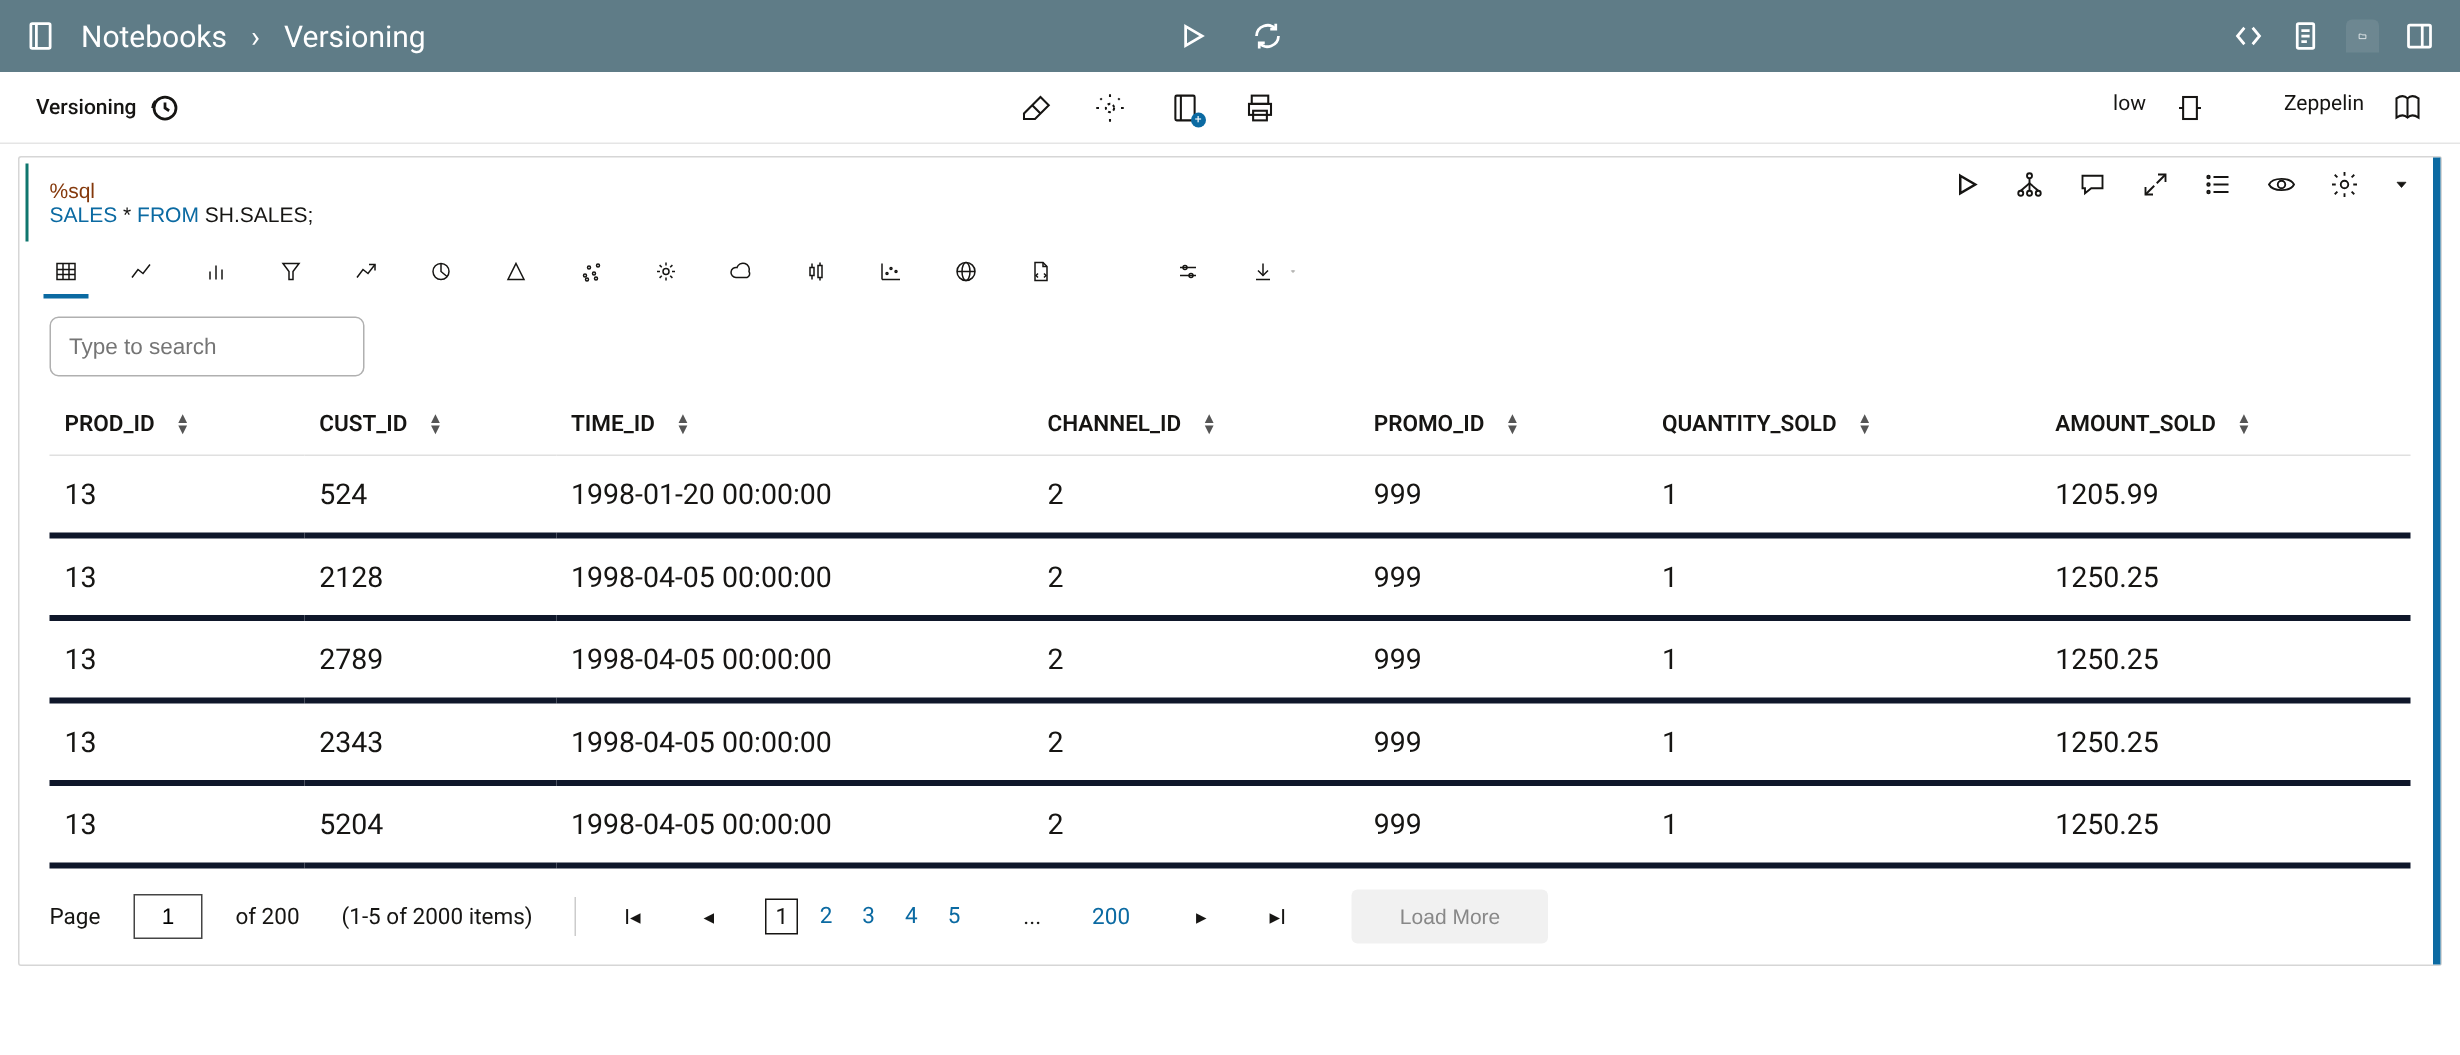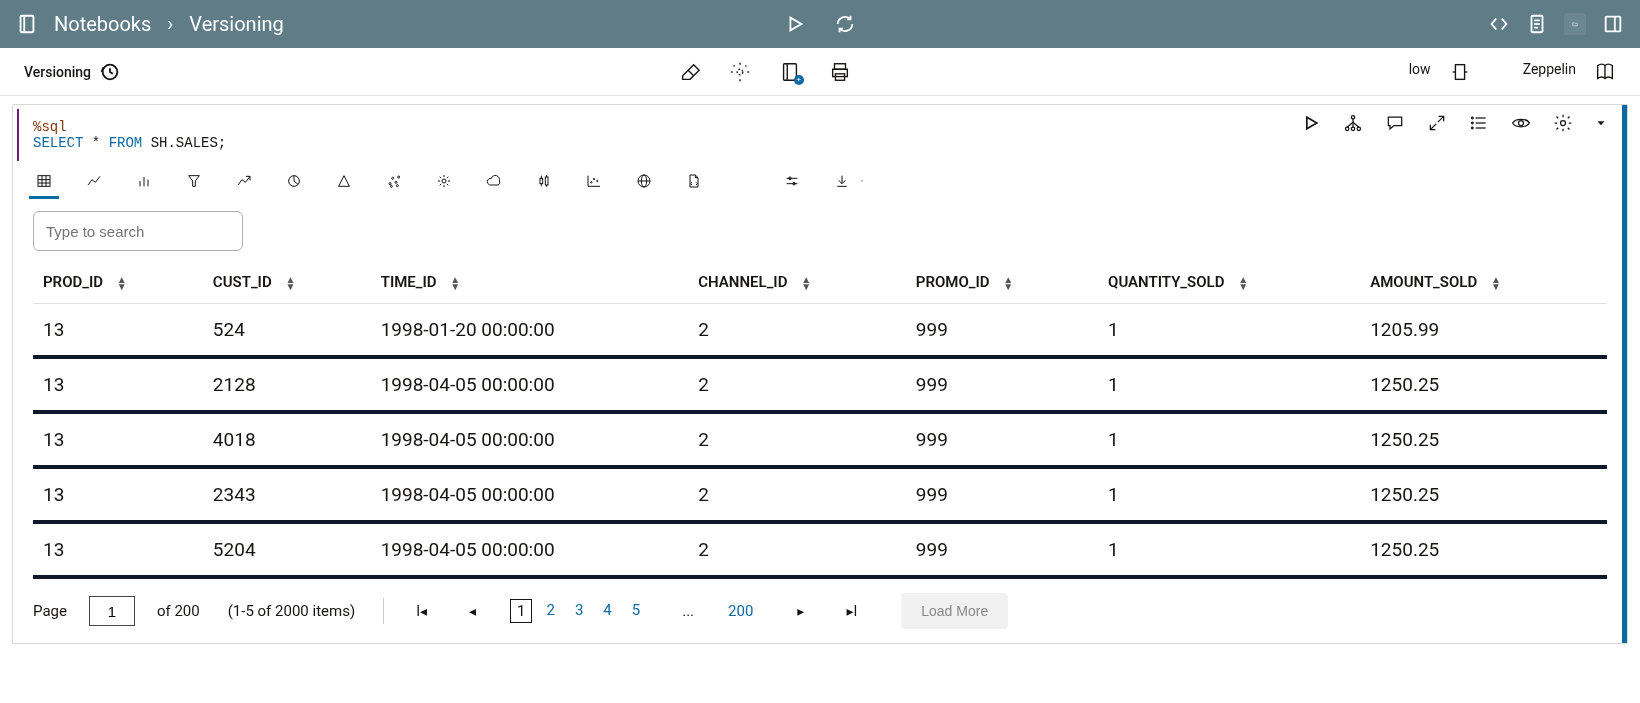--- a/index.html
+++ b/index.html
@@ -16,21 +16,21 @@
 
   .toolbar-row { height: 48px; display:flex; align-items:center; justify-content: space-between; padding: 0 24px; border-bottom: 1px solid #e5e5e5; }
   .versioning { display:flex; align-items:center; gap:8px; color:#161513; cursor:pointer; font-weight:500; }
   .toolbar-center { display:flex; gap:28px; }
   .toolbar-right { display:flex; gap:18px; align-items:flex-start; }
   .tb-icon { width:22px; height:22px; color:#161513; cursor:pointer; display:flex; align-items:center; justify-content:center; }
   .tb-icon svg { width:100%; height:100%; stroke:currentColor; }
 
   .cell { border: 1px solid #d6d6d6; border-radius: 2px; margin: 8px 12px 8px 12px; position: relative; background:#fff; }
   .cell-border-right { position:absolute; top:0; right:0; bottom:0; width:5px; background:#0b6aa2; }
-  .code-area { padding: 10px 14px; font-family: Liberation Mono, monospace; font-size:14px; border-left: 2px solid #701a75; margin:4px 0 0 4px; }
+  .code-area { padding: 10px 14px; font-family: Liberation Sans, sans-serif; font-size:14px; border-left: 2px solid #0f766e; margin:4px 0 0 4px; }
   .code-area .magic { color:#84380b; }
   .code-area .kw { color:#0b6aa2; }
   .cell-actions { position:absolute; top:8px; right:20px; display:flex; gap:22px; align-items:center; }
   .cell-actions .tb-icon { width:20px; height:20px; }
 
   .viz-row { display:flex; gap:28px; padding: 12px 20px 4px 20px; align-items:center; }
   .viz-icon { width:22px; height:22px; color:#161513; cursor:pointer; display:flex; align-items:center; justify-content:center; position:relative; padding-bottom:6px; }
   .viz-icon.active::after { content:""; position:absolute; left:-4px; right:-4px; bottom:-4px; height:3px; background:#0b6aa2; }
   .viz-icon svg { width:100%; height:100%; stroke:currentColor; fill:none; stroke-width:1.5; }
 
@@ -41,21 +41,21 @@
   table.data th { text-align:left; font-weight:600; font-size:15px; padding: 12px 10px; border-bottom: 1px solid #e0e0e0; }
   table.data th .sort { display:inline-block; margin-left:10px; color:#555; font-size:10px; line-height:7px; cursor:pointer; vertical-align:middle; }
   table.data td { padding: 14px 10px; border-bottom: 4px solid #0f172a; font-size:19px; }
 
   .pager { display:flex; align-items:center; gap: 22px; padding: 14px 20px; font-size:15px; }
   .pager .page-input { width:46px; height:30px; border:1px solid #444; text-align:center; font-size:15px; }
   .pager .divider { width:1px; height:26px; background:#ccc; margin: 0 6px; }
   .pager .page-num { color:#0b6aa2; cursor:pointer; padding: 2px 6px; }
   .pager .page-num.current { border:1px solid #161513; color:#161513; }
   .pager .nav { color:#161513; cursor:pointer; padding:0 4px; font-size:14px; }
-  .pager .load-more { margin-left: 18px; background:#f1f1f1; border:none; padding: 10px 20px; color:#888; border-radius:4px; font-size:14px; }
+  .pager .load-more { margin-left: 18px; background:#f1f1f1; border:none; padding: 10px 32px; color:#888; border-radius:4px; font-size:14px; }
   .dl-group { display:flex; align-items:center; gap:4px; }
 </style>
 </head>
 <body>
 
 <div class="header-bar">
   <div class="breadcrumb">
     <span class="icon-btn">
       <svg viewBox="0 0 24 24" fill="none" stroke="currentColor" stroke-width="2">
           <rect x="5" y="3" width="14" height="18" rx="1"></rect>
@@ -231,21 +231,21 @@
       </span>
     <span class="tb-icon" style="width:12px">
         <svg viewBox="0 0 24 24" fill="currentColor">
           <polygon points="6 9 18 9 12 16"></polygon>
         </svg>
       </span>
   </div>
 
   <div class="code-area">
     <div><span class="magic">%sql</span></div>
-    <div><span class="kw">SELECT</span> * <span class="kw">FROM</span> SH.SALES;</div>
+    <div><span class="kw">SALES</span> * <span class="kw">FROM</span> SH.SALES;</div>
   </div>
 
   <div class="viz-row">
     <span class="viz-icon active">
         <svg viewBox="0 0 24 24">
           <rect x="3" y="4" width="18" height="16"></rect>
           <line x1="3" y1="10" x2="21" y2="10"></line>
           <line x1="3" y1="15" x2="21" y2="15"></line>
           <line x1="9" y1="4" x2="9" y2="20"></line>
           <line x1="15" y1="4" x2="15" y2="20"></line>
@@ -402,21 +402,21 @@
           <td>13</td>
           <td>2128</td>
           <td>1998-04-05 00:00:00</td>
           <td>2</td>
           <td>999</td>
           <td>1</td>
           <td>1250.25</td>
         </tr>
         <tr>
           <td>13</td>
-          <td>4018</td>
+          <td>2789</td>
           <td>1998-04-05 00:00:00</td>
           <td>2</td>
           <td>999</td>
           <td>1</td>
           <td>1250.25</td>
         </tr>
         <tr>
           <td>13</td>
           <td>2343</td>
           <td>1998-04-05 00:00:00</td>

